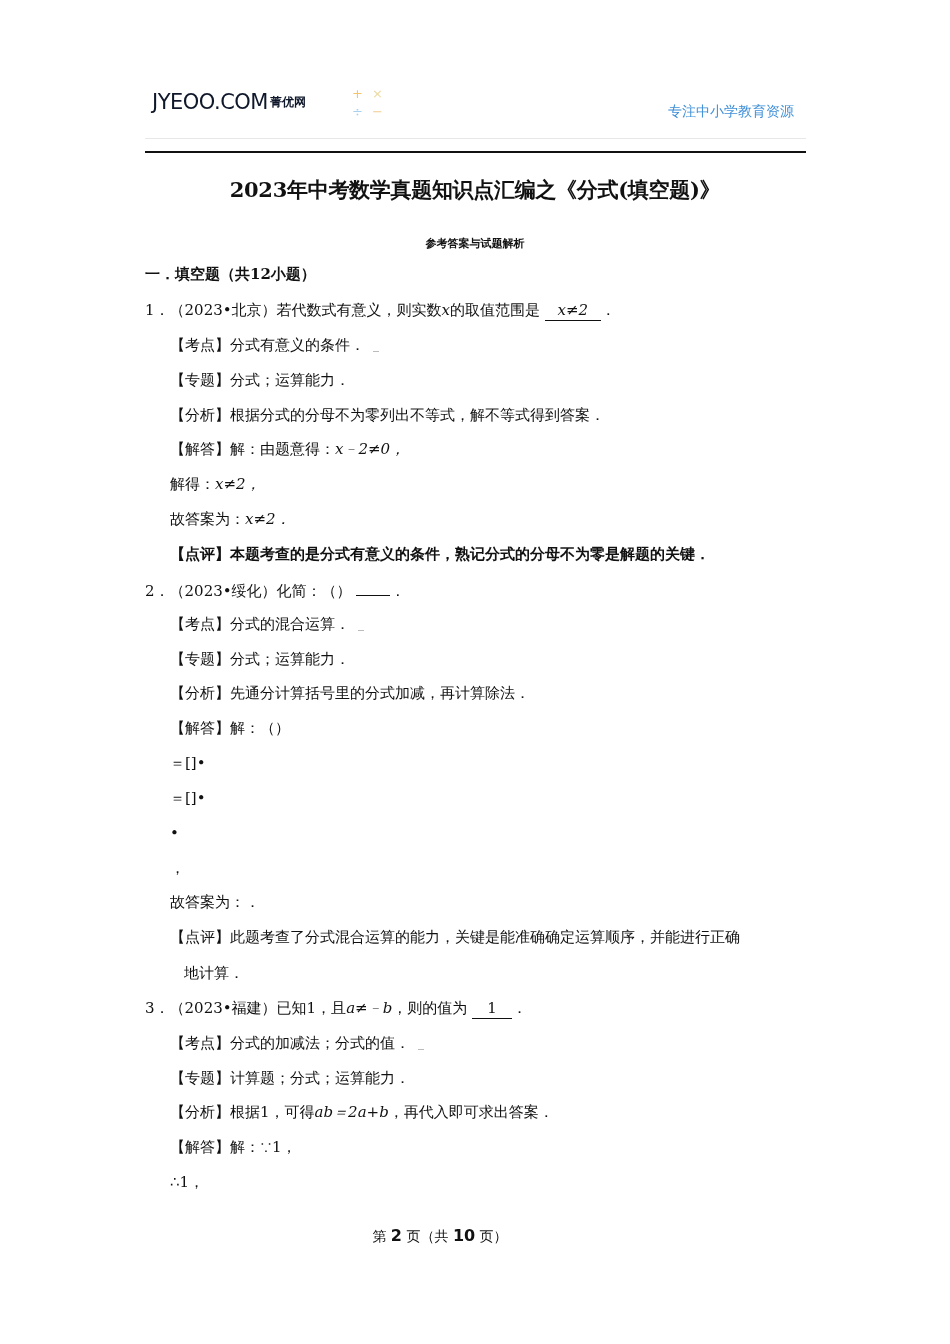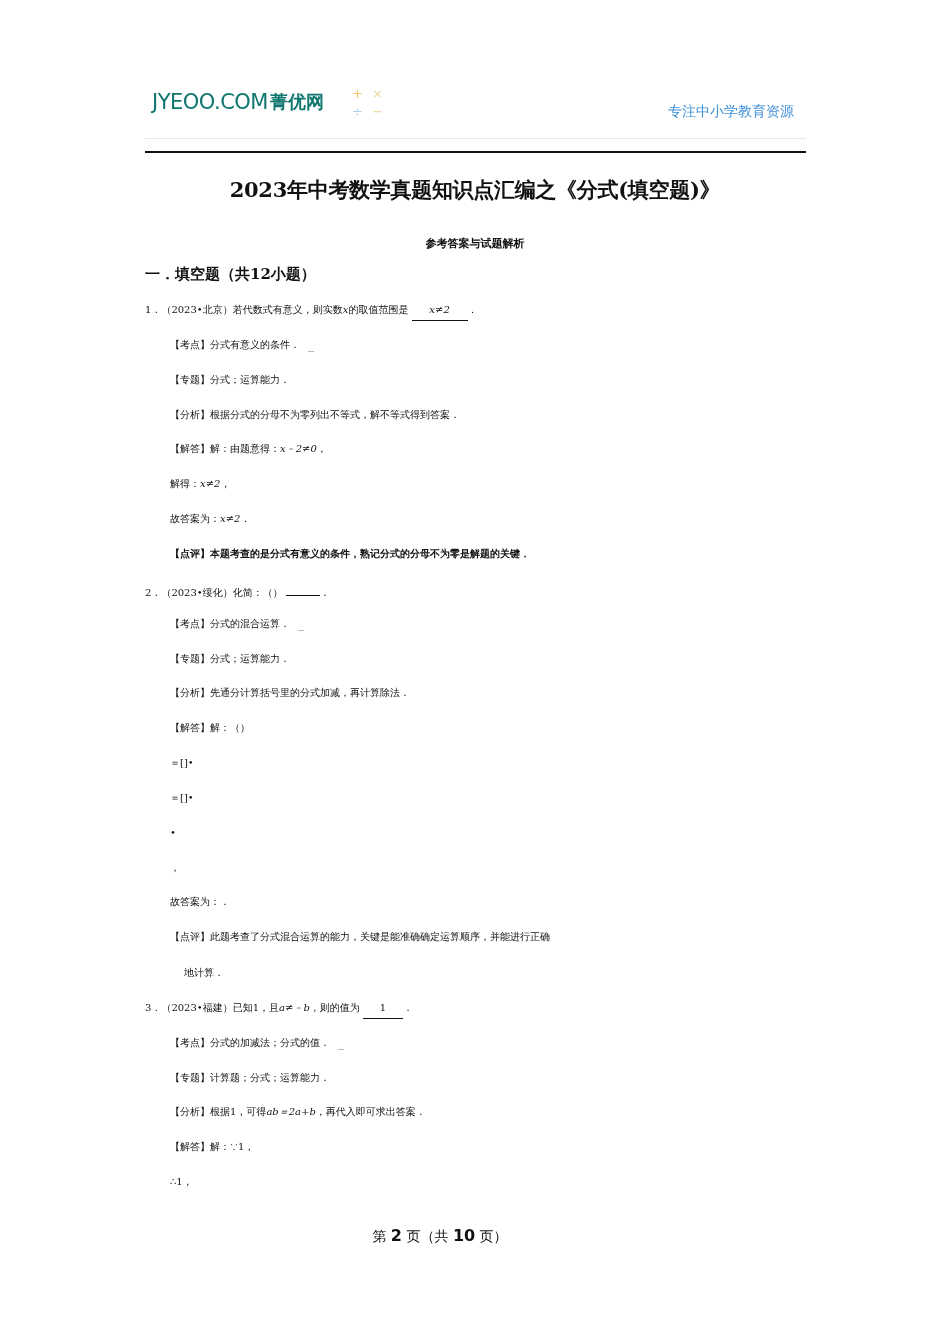--- a/index.html
+++ b/index.html
@@ -7,24 +7,24 @@
       width: 950px; height: 1344px; position: relative; overflow: hidden;
       font-family: "DejaVu Serif", "Liberation Serif", serif;
       color: #111;
     }
     .page { position: absolute; left: 0; top: 0; width: 950px; height: 1344px; }
 
     
     .logo {
       position: absolute; left: 152px; top: 90px;
       font-family: "DejaVu Sans", "Liberation Sans", sans-serif;
-      font-size: 21px; letter-spacing: -0.5px; color: #0f766e; font-weight: normal;
+      font-size: 21px; letter-spacing: -0.5px; color: #0f172a; font-weight: normal;
       display: flex; align-items: center;
     }
-    .logo .cn { font-size: 18px; margin-left: 2px; font-weight: bold; letter-spacing: 0; }
+    .logo .cn { font-size: 12px; margin-left: 2px; font-weight: bold; letter-spacing: 0; }
     .ops {
       position: absolute; left: 350px; top: 85px; width: 40px; height: 36px;
       font-family: "DejaVu Sans", sans-serif; font-size: 13px; line-height: 18px;
     }
     .ops span { position: absolute; }
     .ops .plus { left: 2px; top: 0; color: #f5c56a; }
     .ops .times { left: 22px; top: 0; color: #ecd9a0; }
     .ops .div { left: 2px; top: 18px; color: #a9d1ef; }
     .ops .minus { left: 22px; top: 18px; color: #f1d39a; }
     .slogan {
@@ -41,21 +41,21 @@
     }
     .subtitle {
       position: absolute; left: 0; top: 236px; width: 950px; text-align: center;
       font-size: 11px; font-weight: bold;
     }
     .section {
       position: absolute; left: 145px; top: 265px; font-size: 15px; font-weight: bold;
     }
 
     .line {
-      position: absolute; font-size: 10px; white-space: nowrap; line-height: 20px;
+      position: absolute; font-size: 15px; white-space: nowrap; line-height: 20px;
     }
     .q { left: 145px; }
     .d { left: 170px; }
     .blank { display: inline-block; border-bottom: 1px solid #111; text-align: center; padding: 0 4px; }
     .i { font-style: italic; }
     .grey-mark { display: inline-block; width: 6px; height: 1px; background: #bbb; vertical-align: bottom; margin-left: 8px; margin-bottom: 3px; }
 
     .footer {
       position: absolute; left: 0; top: 1226px; width: 880px; text-align: center;
       font-size: 14px;

